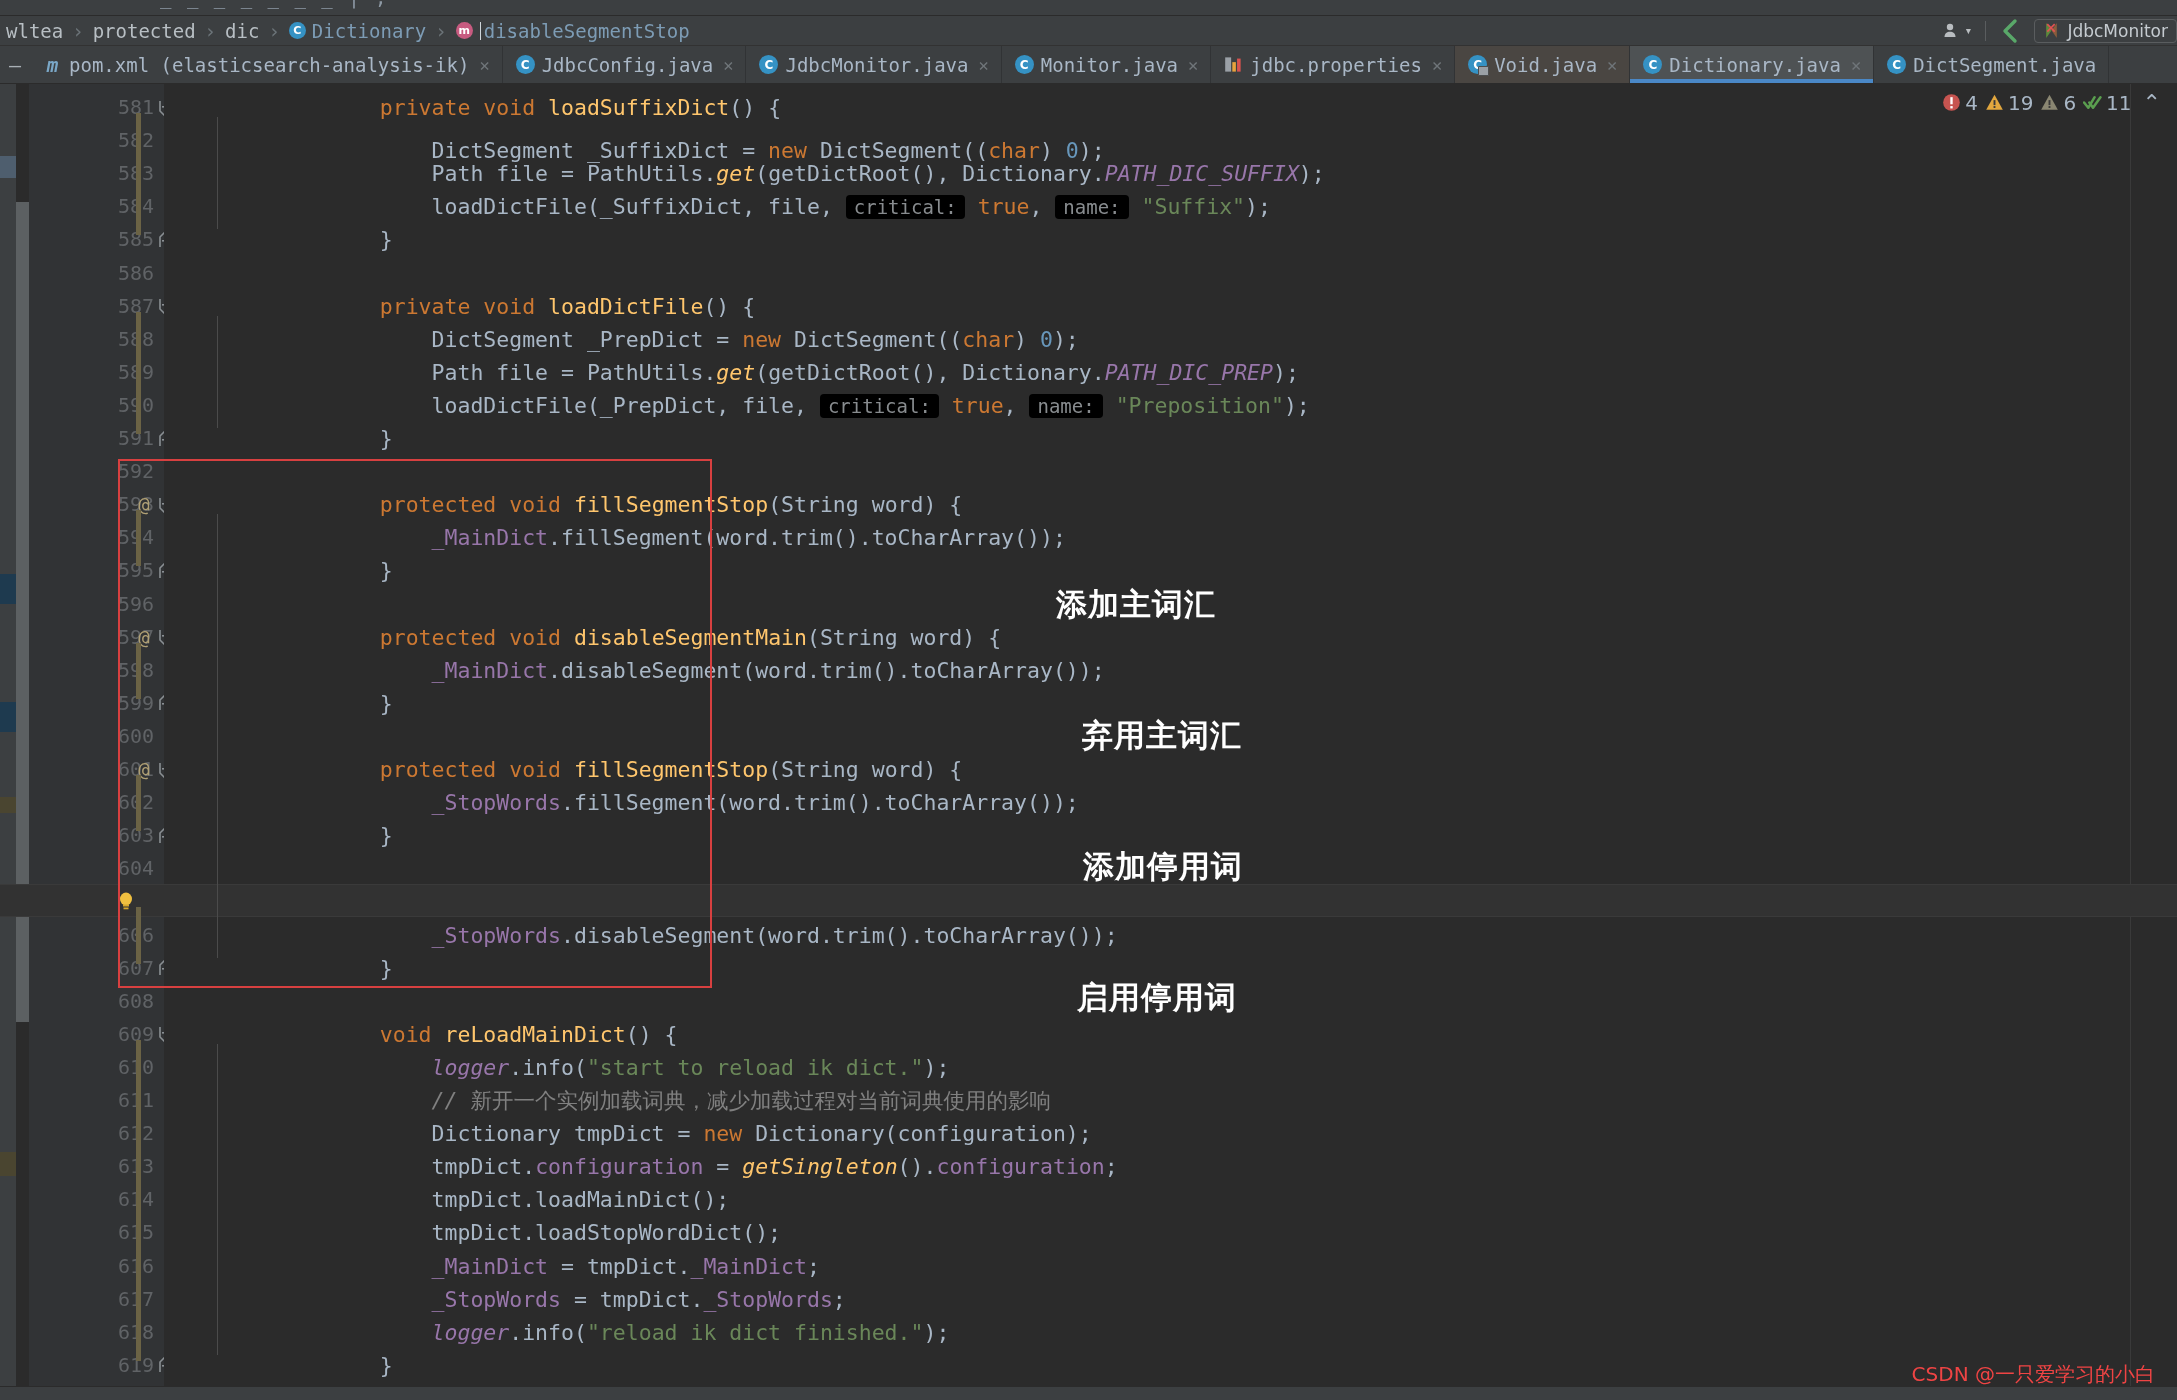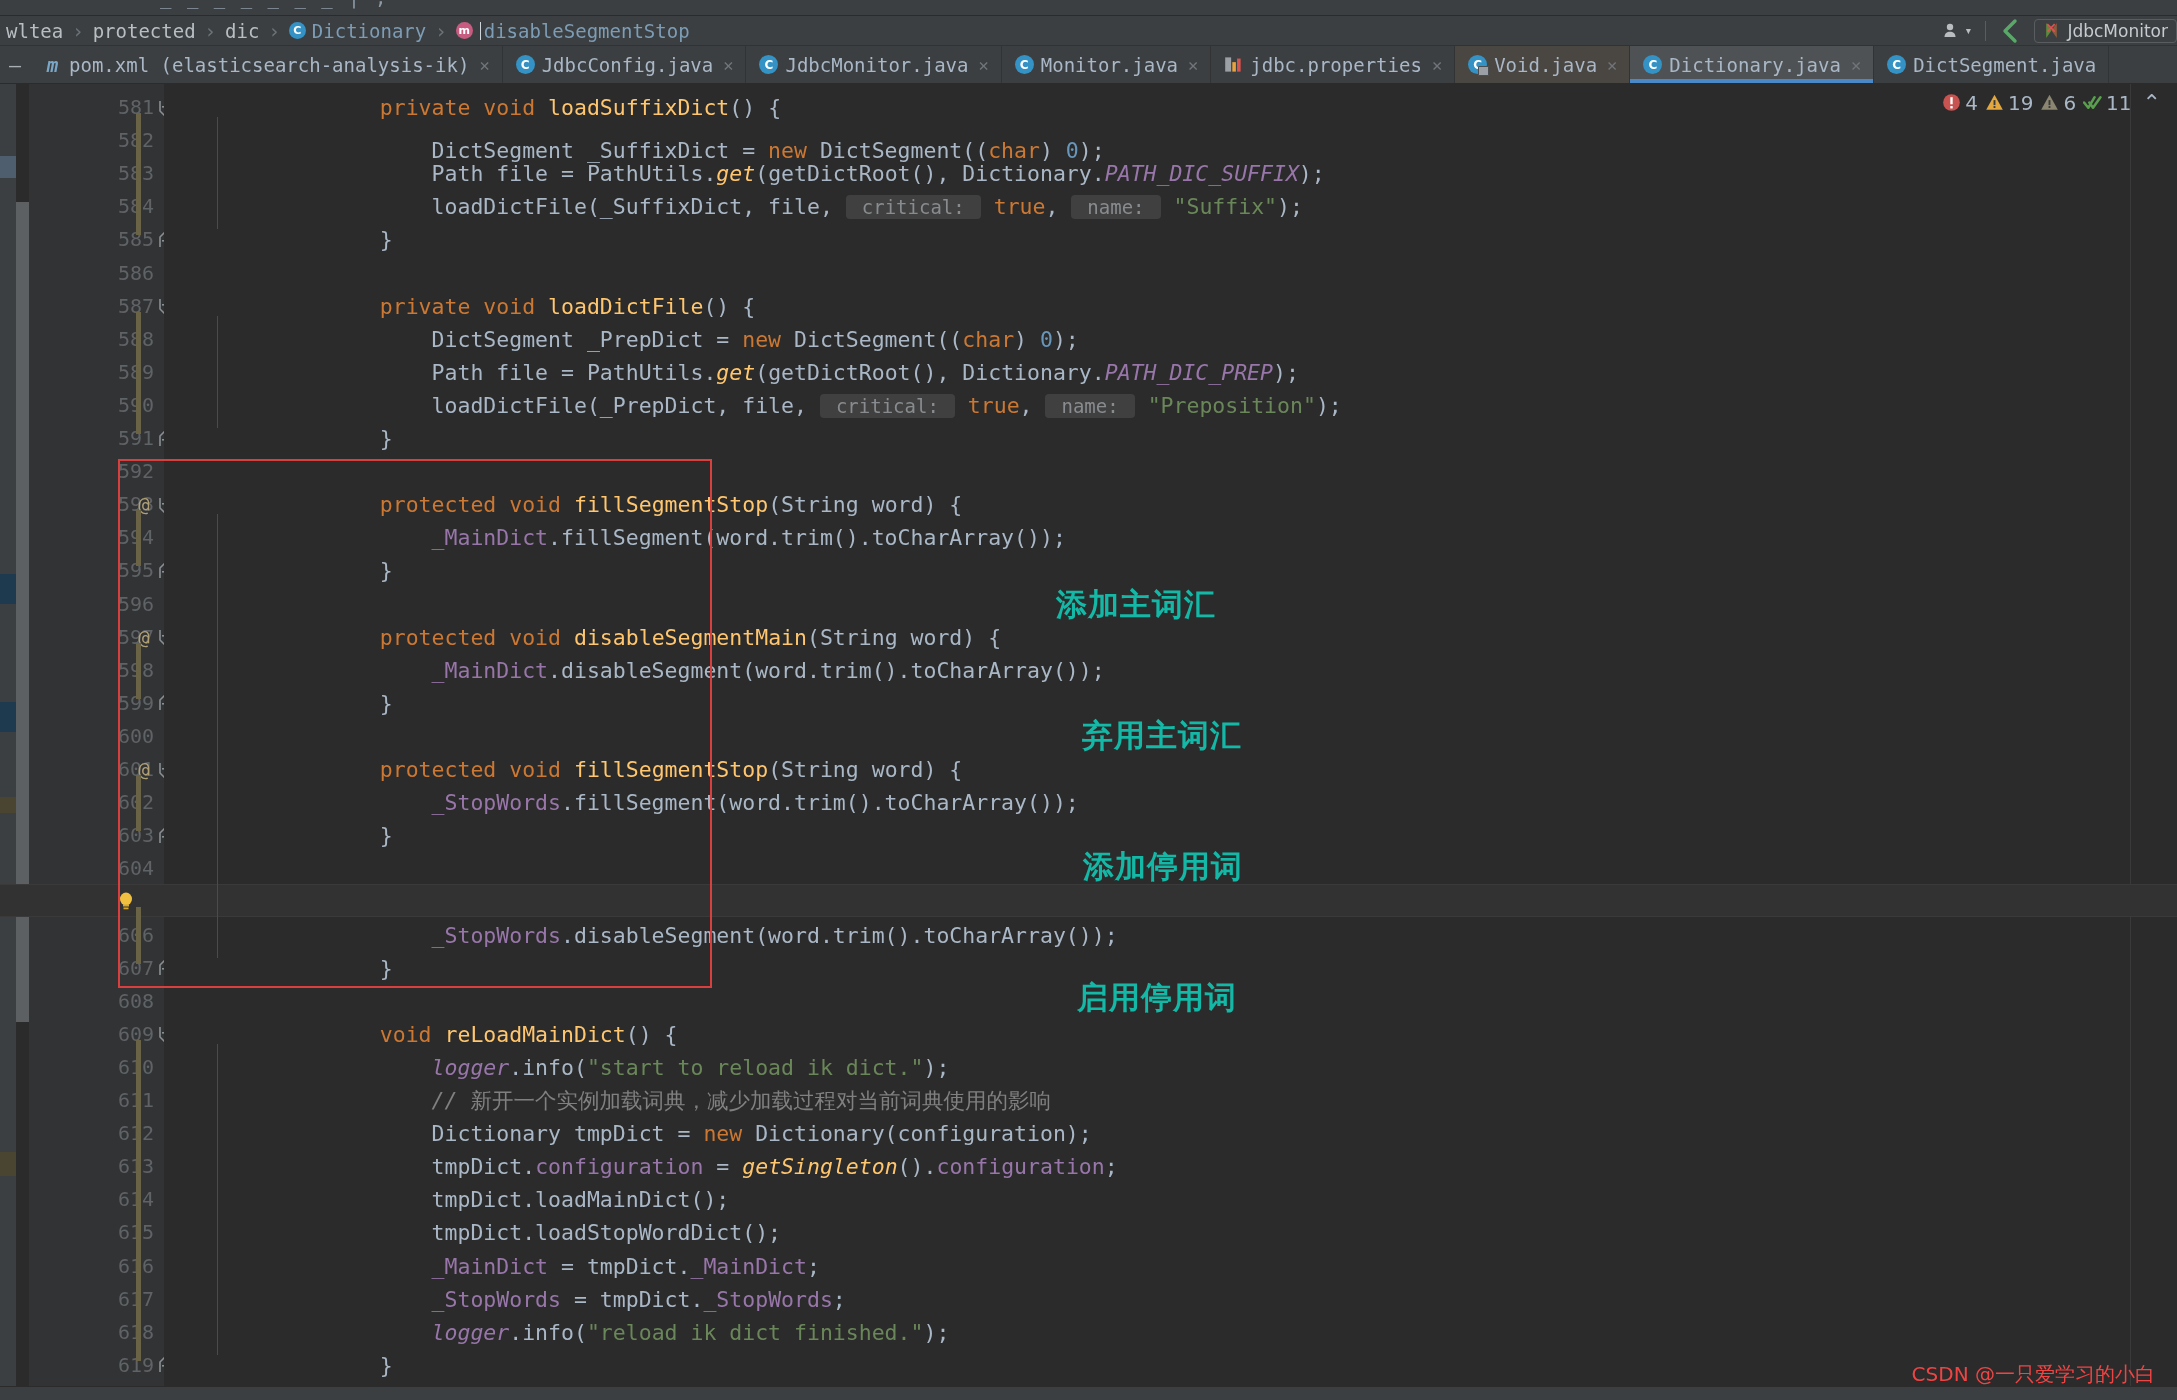--- a/index.html
+++ b/index.html
@@ -169,22 +169,22 @@
   .mth { color: #ffc66d; }
   .mth-i { color: #ffc66d; font-style: italic; }
   .fld { color: #9876aa; }
   .fld-i { color: #9876aa; font-style: italic; }
   .str { color: #6a8759; }
   .num { color: #6897bb; }
   .txt { color: #a9b7c6; }
   .cmt { color: #808080; font-style: italic; }
   .cmt-cjk { color: #808080; font-family: "DejaVu Sans", "Liberation Sans", sans-serif; font-style: normal; }
   .hint {
-    color: #888c8f; background: #404040; border-radius: 4px;
-    padding: 1px 16px; font-size: 19px;
+    color: #888c8f; background: #000000; border-radius: 4px;
+    padding: 1px 8px; font-size: 19px;
   }
   .brk-hl { background: #3b514d; }
 
   .caretline {
     position: absolute; left: 0; right: 0; height: 33px;
     background: #323232; border-top: 1px solid #3a3a3a; border-bottom: 1px solid #3a3a3a;
   }
   .caret {
     display: inline-block; width: 2px; height: 26px;
     background: #c8cdd0; vertical-align: -6px; margin: 0 -1px;
@@ -197,21 +197,21 @@
 
   .indent-guide {
     position: absolute; width: 1px; background: #4b4b4b;
   }
 
   
   .redbox {
     position: absolute; border: 2px solid #d84040; pointer-events: none;
   }
   .annot {
-    position: absolute; color: #14b8a6; font-size: 31px; font-weight: bold;
+    position: absolute; color: #ffffff; font-size: 31px; font-weight: bold;
     font-family: "DejaVu Sans", "Liberation Sans", sans-serif;
     white-space: nowrap; letter-spacing: 1px;
   }
 
   
   .inspect {
     position: absolute; right: 16px; top: 6px;
     display: flex; align-items: center; gap: 7px;
     font-family: "DejaVu Sans", "Liberation Sans", sans-serif;
     font-size: 20px; color: #a9b7c6;

